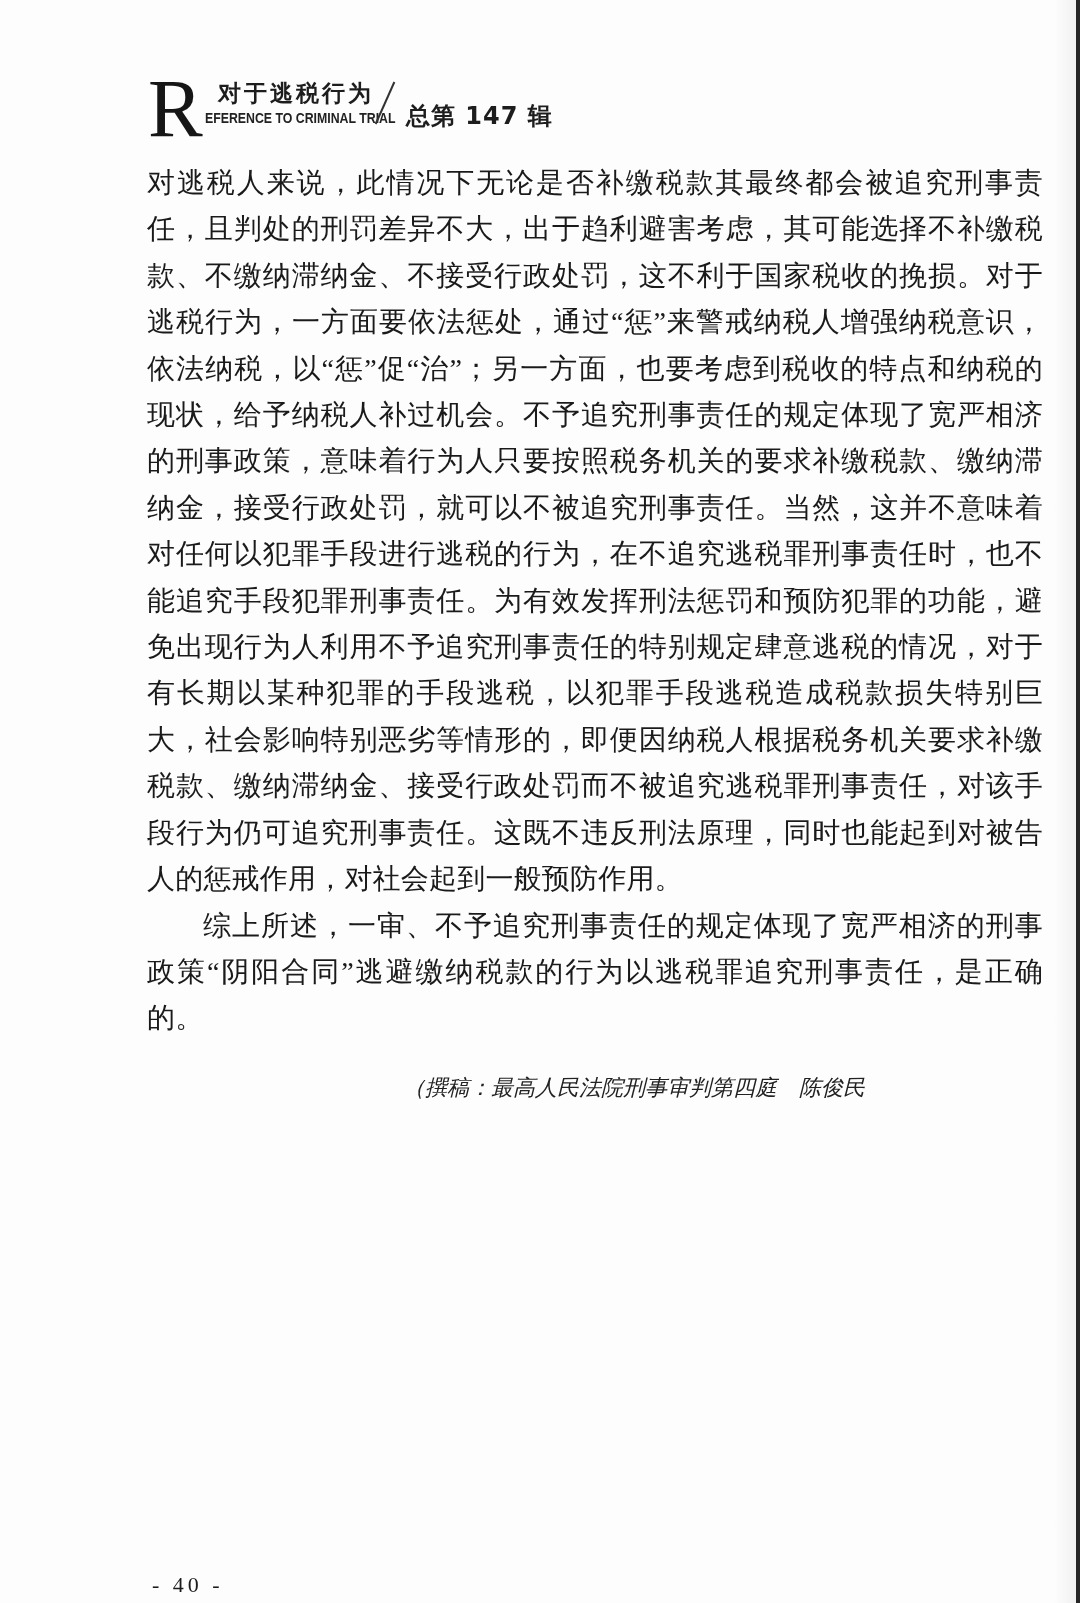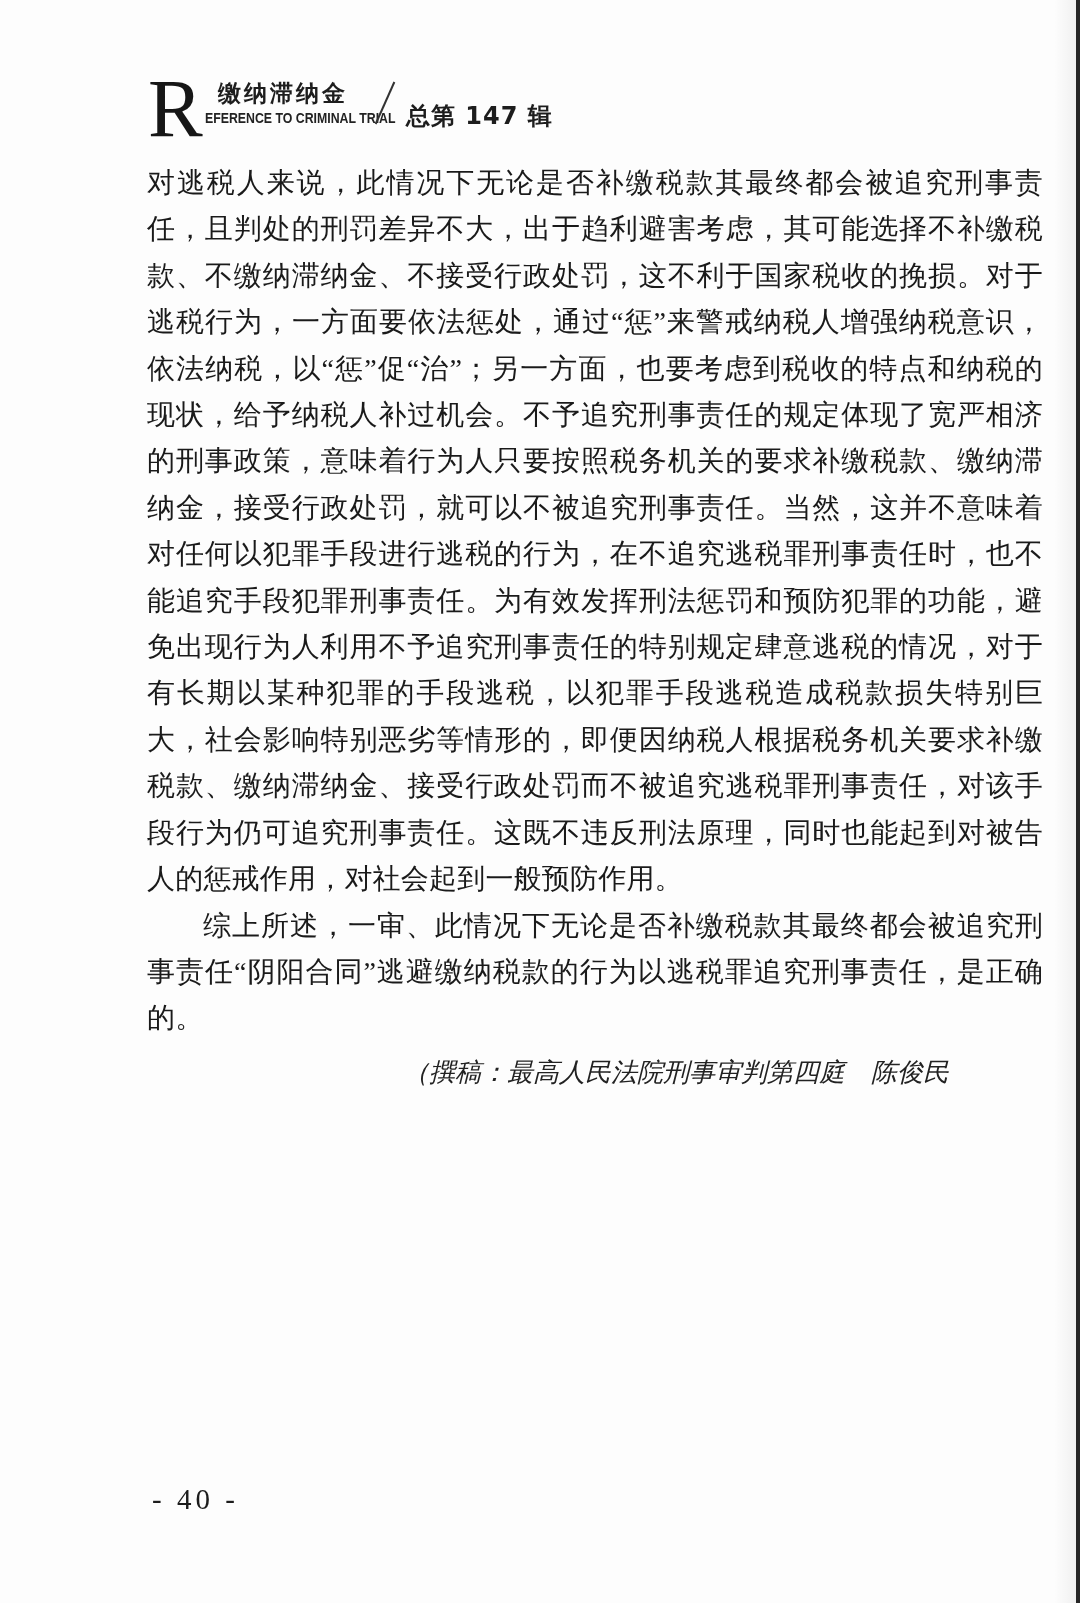--- a/index.html
+++ b/index.html
@@ -58,53 +58,53 @@
     position: absolute; left: 147px; top: 160px; width: 896px;
   }
   .para {
     font-size: 28px; line-height: 46.4px; color: #1a1a1a;
     text-align: justify; text-justify: inter-ideograph;
     letter-spacing: 0.2px;
   }
   .para.indented { text-indent: 2em; }
   
   .attribution {
-    margin-top: 7px;
-    font-size: 26px; line-height: 48px; color: #222;
+    margin-top: 22px;
+    font-size: 22px; line-height: 48px; color: #222;
     font-style: italic;
     font-family: "Liberation Serif", "DejaVu Serif", serif;
   }
   .attr-line1 { margin-left: 256px; white-space: nowrap; }
   .attr-line2 { margin-left: 280px; white-space: nowrap; }
   
   .page-number {
-    position: absolute; left: 152px; top: 1483px;
-    font-size: 29px; letter-spacing: 4px; color: #1c1c1c;
+    position: absolute; left: 152px; top: 1572px;
+    font-size: 22px; letter-spacing: 4px; color: #1c1c1c;
     font-family: "Liberation Serif", "DejaVu Serif", serif;
   }
 </style>
 </head>
 <body>
 
 <div class="page">
 
   <div class="scan-shade"></div>
   <div class="scan-edge" style="background:#262626;"></div>
 
   <div class="header">
     <span class="logo-r">R</span>
-    <span class="title-cn">缴纳滞纳金</span>
+    <span class="title-cn">对于逃税行为</span>
     <span class="title-en">EFERENCE TO CRIMINAL TRIAL</span>
     <span class="slash"></span>
     <span class="issue">总第 147 辑</span>
   </div>
 
   <div class="content">
     <p class="para">对逃税人来说，此情况下无论是否补缴税款其最终都会被追究刑事责任，且判处的刑罚差异不大，出于趋利避害考虑，其可能选择不补缴税款、不缴纳滞纳金、不接受行政处罚，这不利于国家税收的挽损。对于逃税行为，一方面要依法惩处，通过“惩”来警戒纳税人增强纳税意识，依法纳税，以“惩”促“治”；另一方面，也要考虑到税收的特点和纳税的现状，给予纳税人补过机会。不予追究刑事责任的规定体现了宽严相济的刑事政策，意味着行为人只要按照税务机关的要求补缴税款、缴纳滞纳金，接受行政处罚，就可以不被追究刑事责任。当然，这并不意味着对任何以犯罪手段进行逃税的行为，在不追究逃税罪刑事责任时，也不能追究手段犯罪刑事责任。为有效发挥刑法惩罚和预防犯罪的功能，避免出现行为人利用不予追究刑事责任的特别规定肆意逃税的情况，对于有长期以某种犯罪的手段逃税，以犯罪手段逃税造成税款损失特别巨大，社会影响特别恶劣等情形的，即便因纳税人根据税务机关要求补缴税款、缴纳滞纳金、接受行政处罚而不被追究逃税罪刑事责任，对该手段行为仍可追究刑事责任。这既不违反刑法原理，同时也能起到对被告人的惩戒作用，对社会起到一般预防作用。</p>
-    <p class="para indented">综上所述，一审、此情况下无论是否补缴税款其最终都会被追究刑事责任“阴阳合同”逃避缴纳税款的行为以逃税罪追究刑事责任，是正确的。</p>
+    <p class="para indented">综上所述，一审、不予追究刑事责任的规定体现了宽严相济的刑事政策“阴阳合同”逃避缴纳税款的行为以逃税罪追究刑事责任，是正确的。</p>
 
     <div class="attribution">
       <div class="attr-line1">（撰稿：最高人民法院刑事审判第四庭　陈俊民</div>
     </div>
   </div>
 
   <div class="page-number">- 40 -</div>
 
 </div>
 

